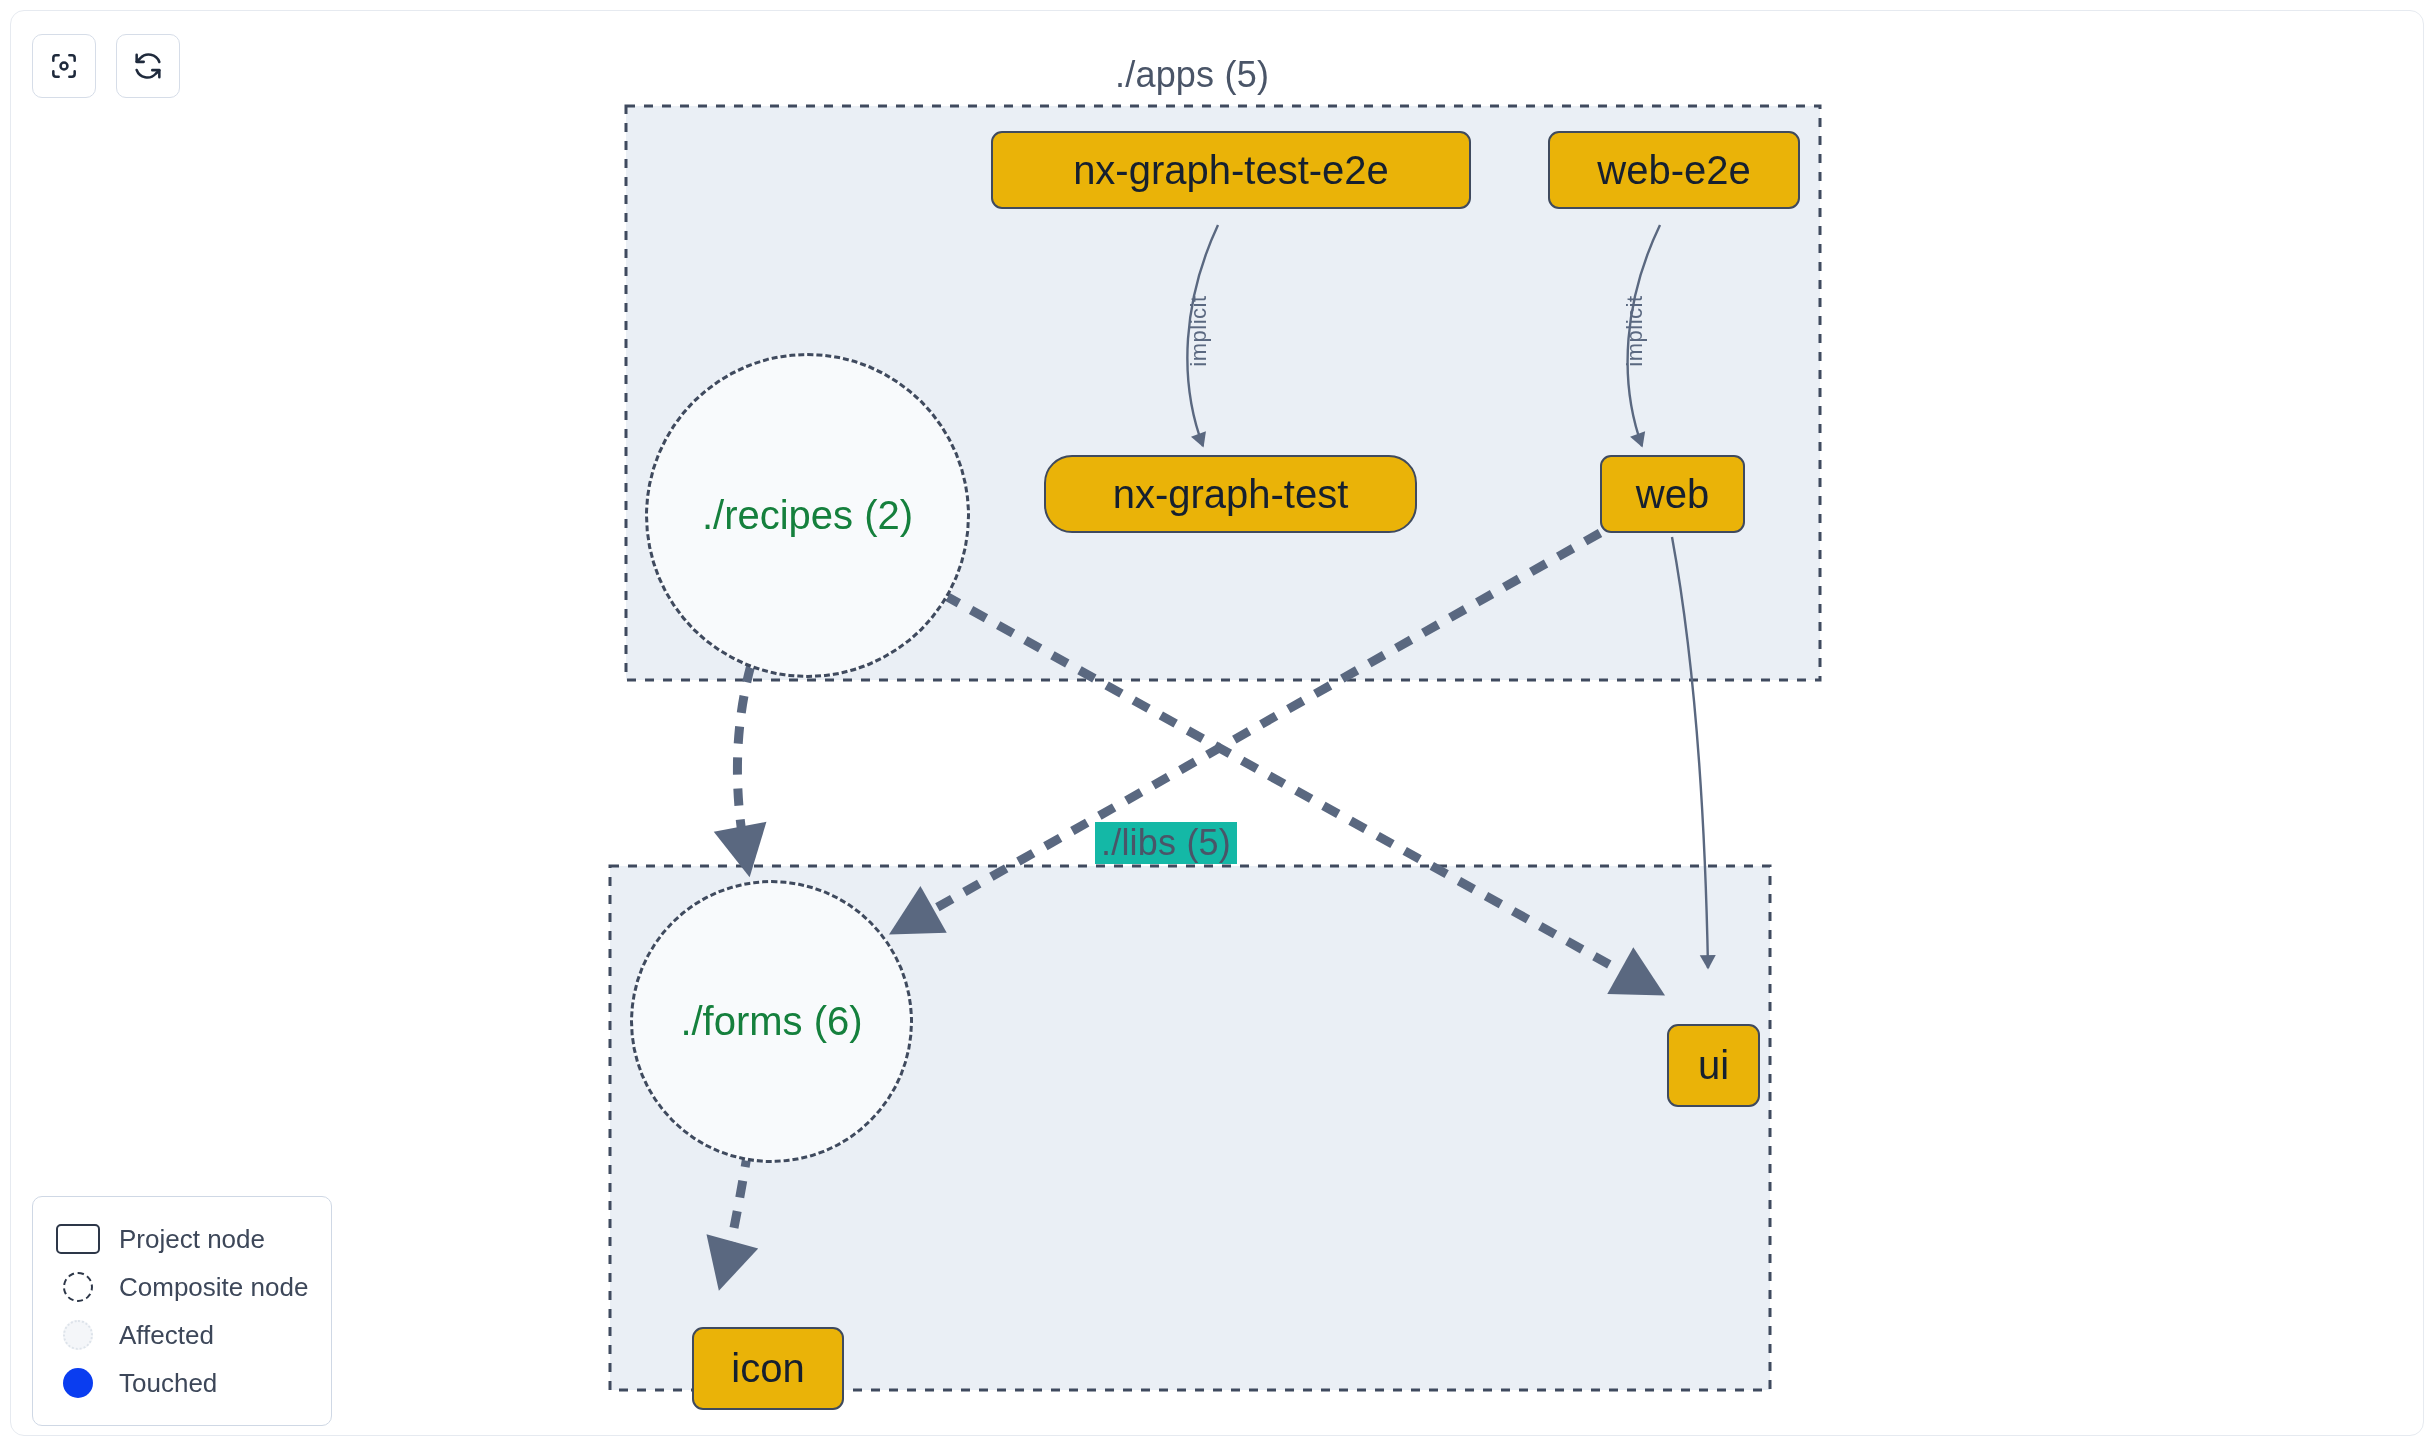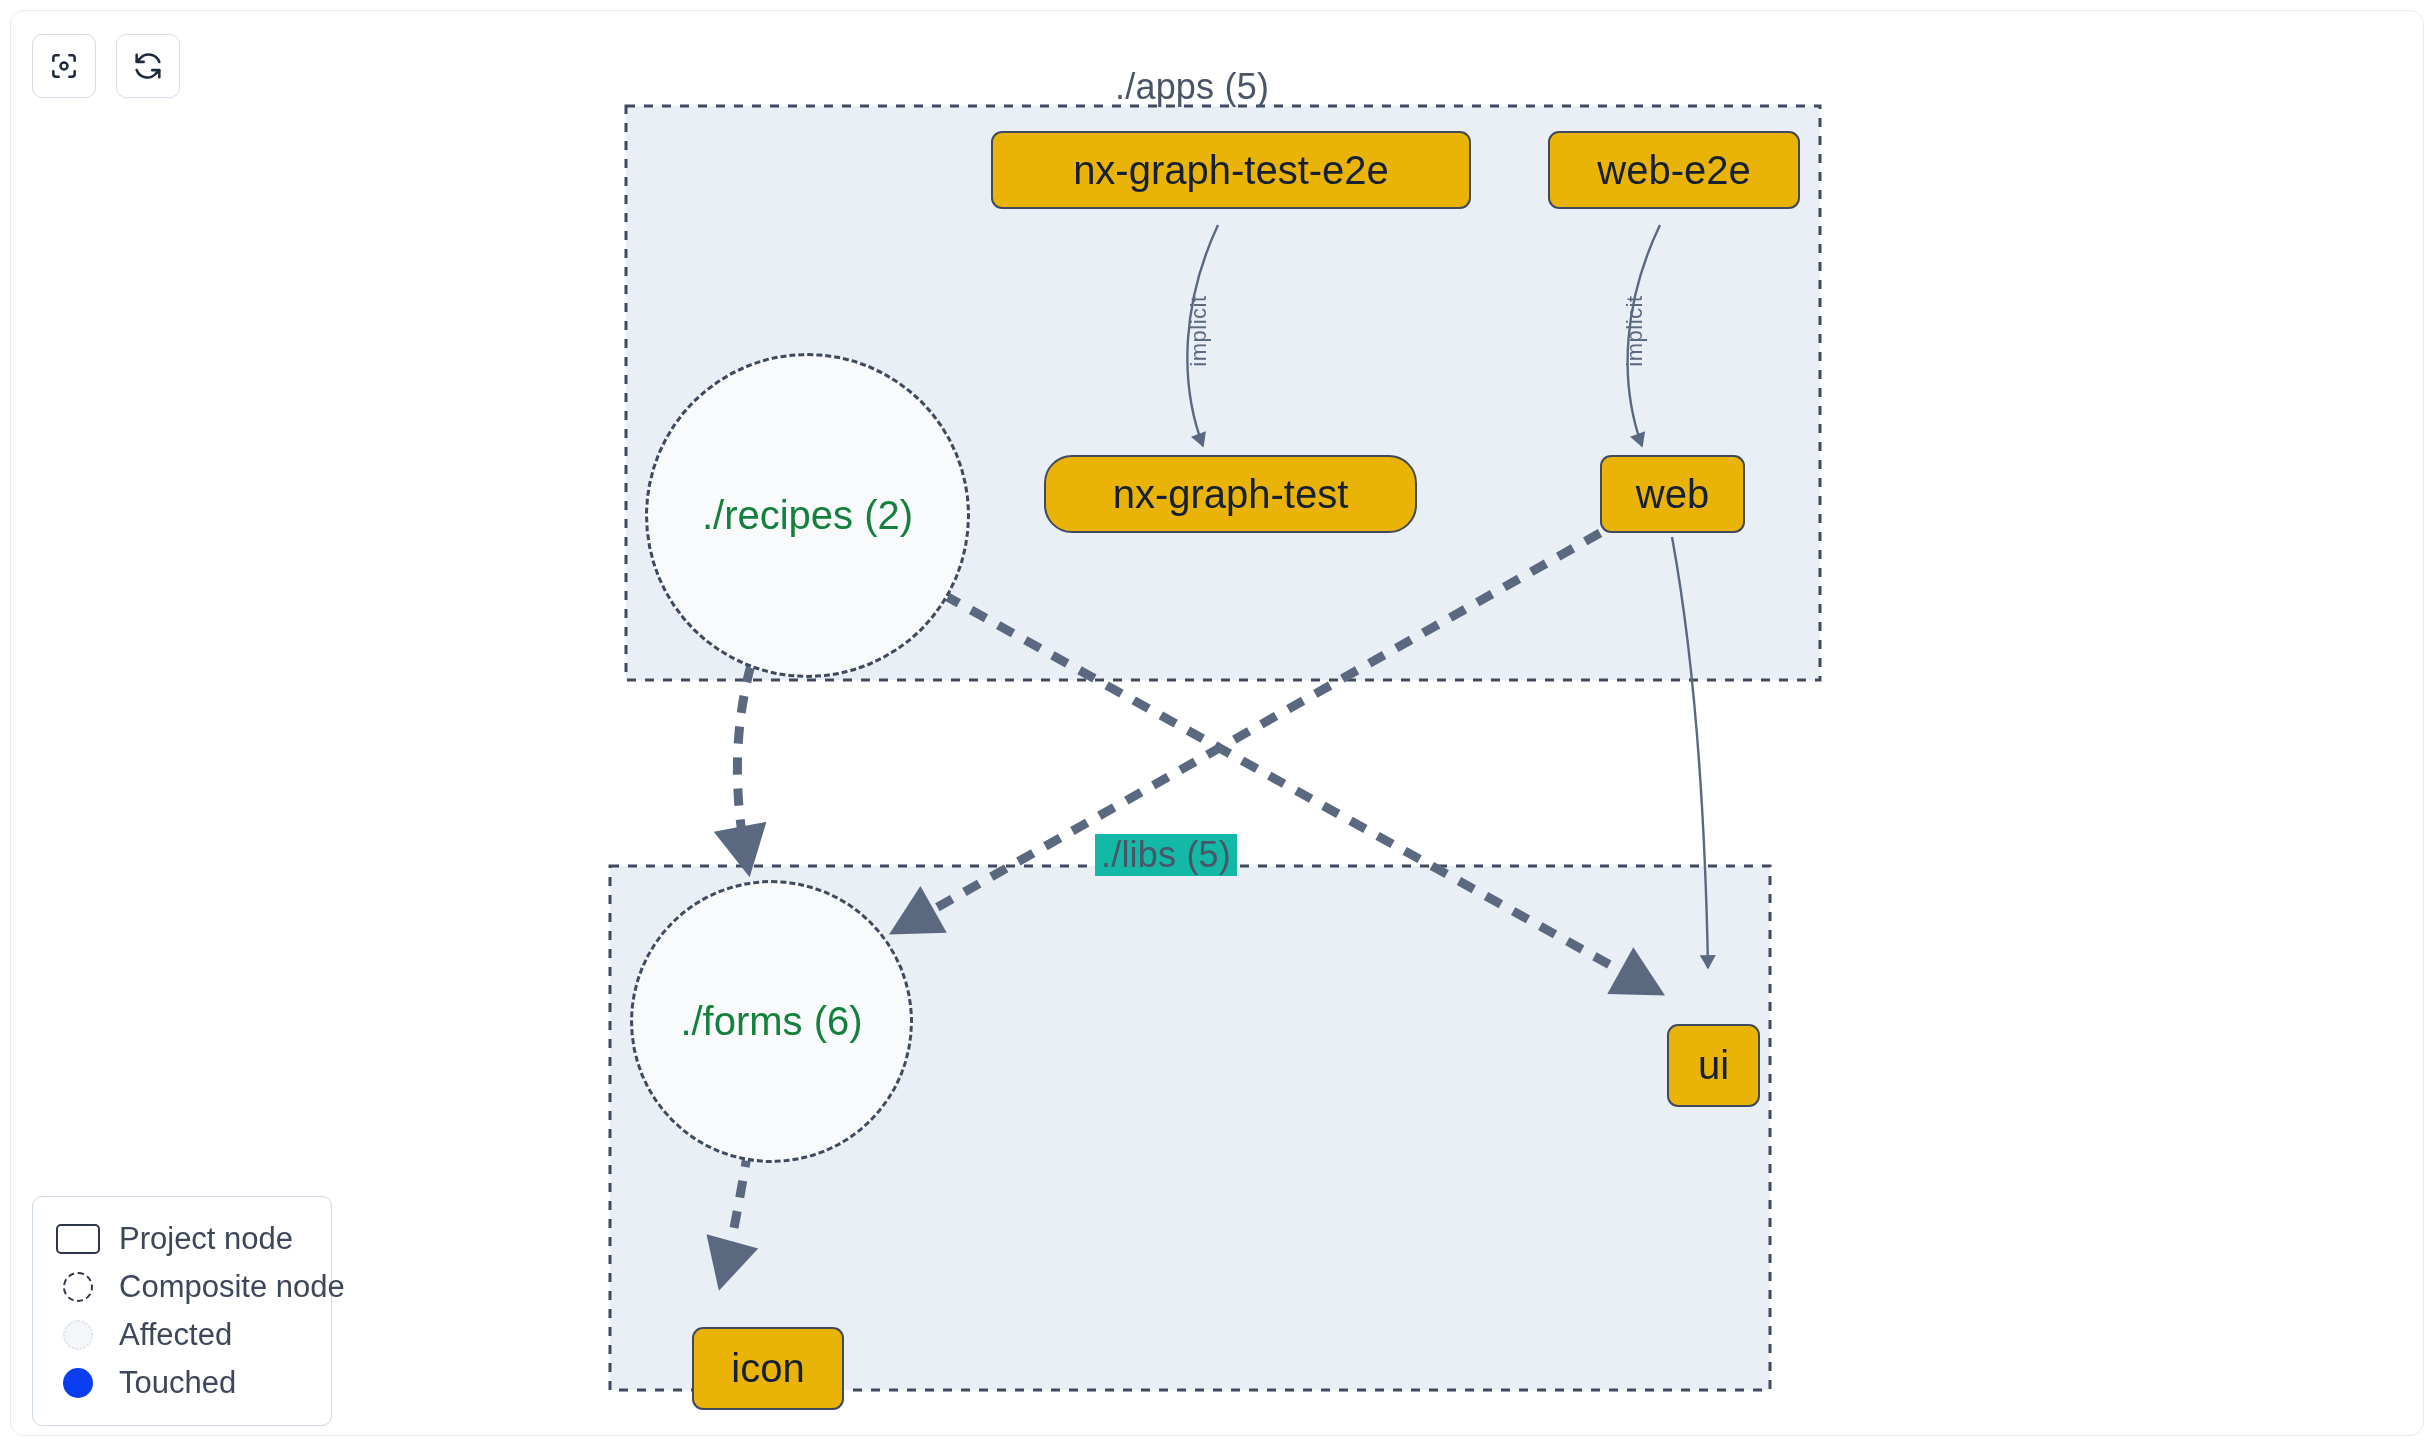--- a/index.html
+++ b/index.html
@@ -62,21 +62,20 @@
 
   
   .group-label {
     position: absolute;
     font-size: 36px;
     color: #4a5568;
     font-family: "Liberation Sans", sans-serif;
     white-space: nowrap;
     z-index: 20;
     letter-spacing: 0.2px;
-    margin-top: 12px;
   }
   .group-label.apps-label { left: 1115px; top: 54px; }
   .group-label.libs-label {
     left: 1095px; top: 822px;
     background: #14b8a6;
     padding: 0 6px;
   }
 
   
   .node-rect {
@@ -172,21 +171,21 @@
     border-radius: 50%;
     background: #f4f6f9;
     box-sizing: border-box;
   }
   .sw-touched {
     width: 30px; height: 30px;
     border-radius: 50%;
     background: #0a3df0;
   }
   .legend-text {
-    font-size: 31px;
+    font-size: 26px;
     color: #3d4759;
     font-family: "Liberation Sans", sans-serif;
     white-space: nowrap;
     text-align: center;
   }
 </style>
 </head>
 <body>
 
 <div id="app">

